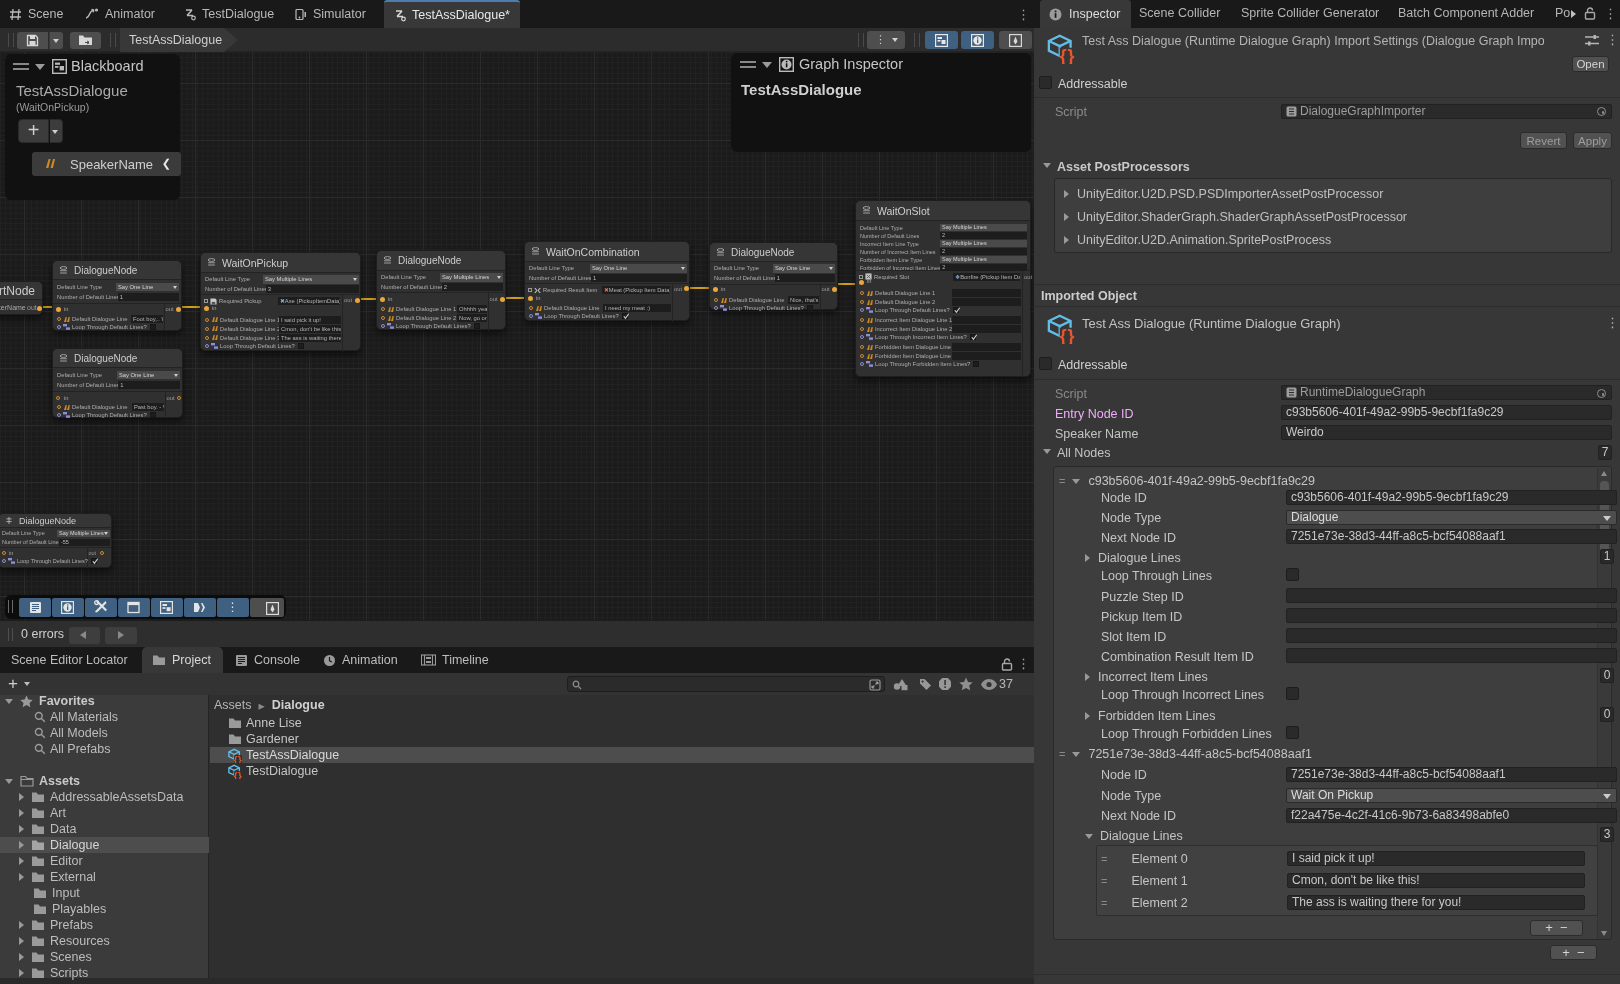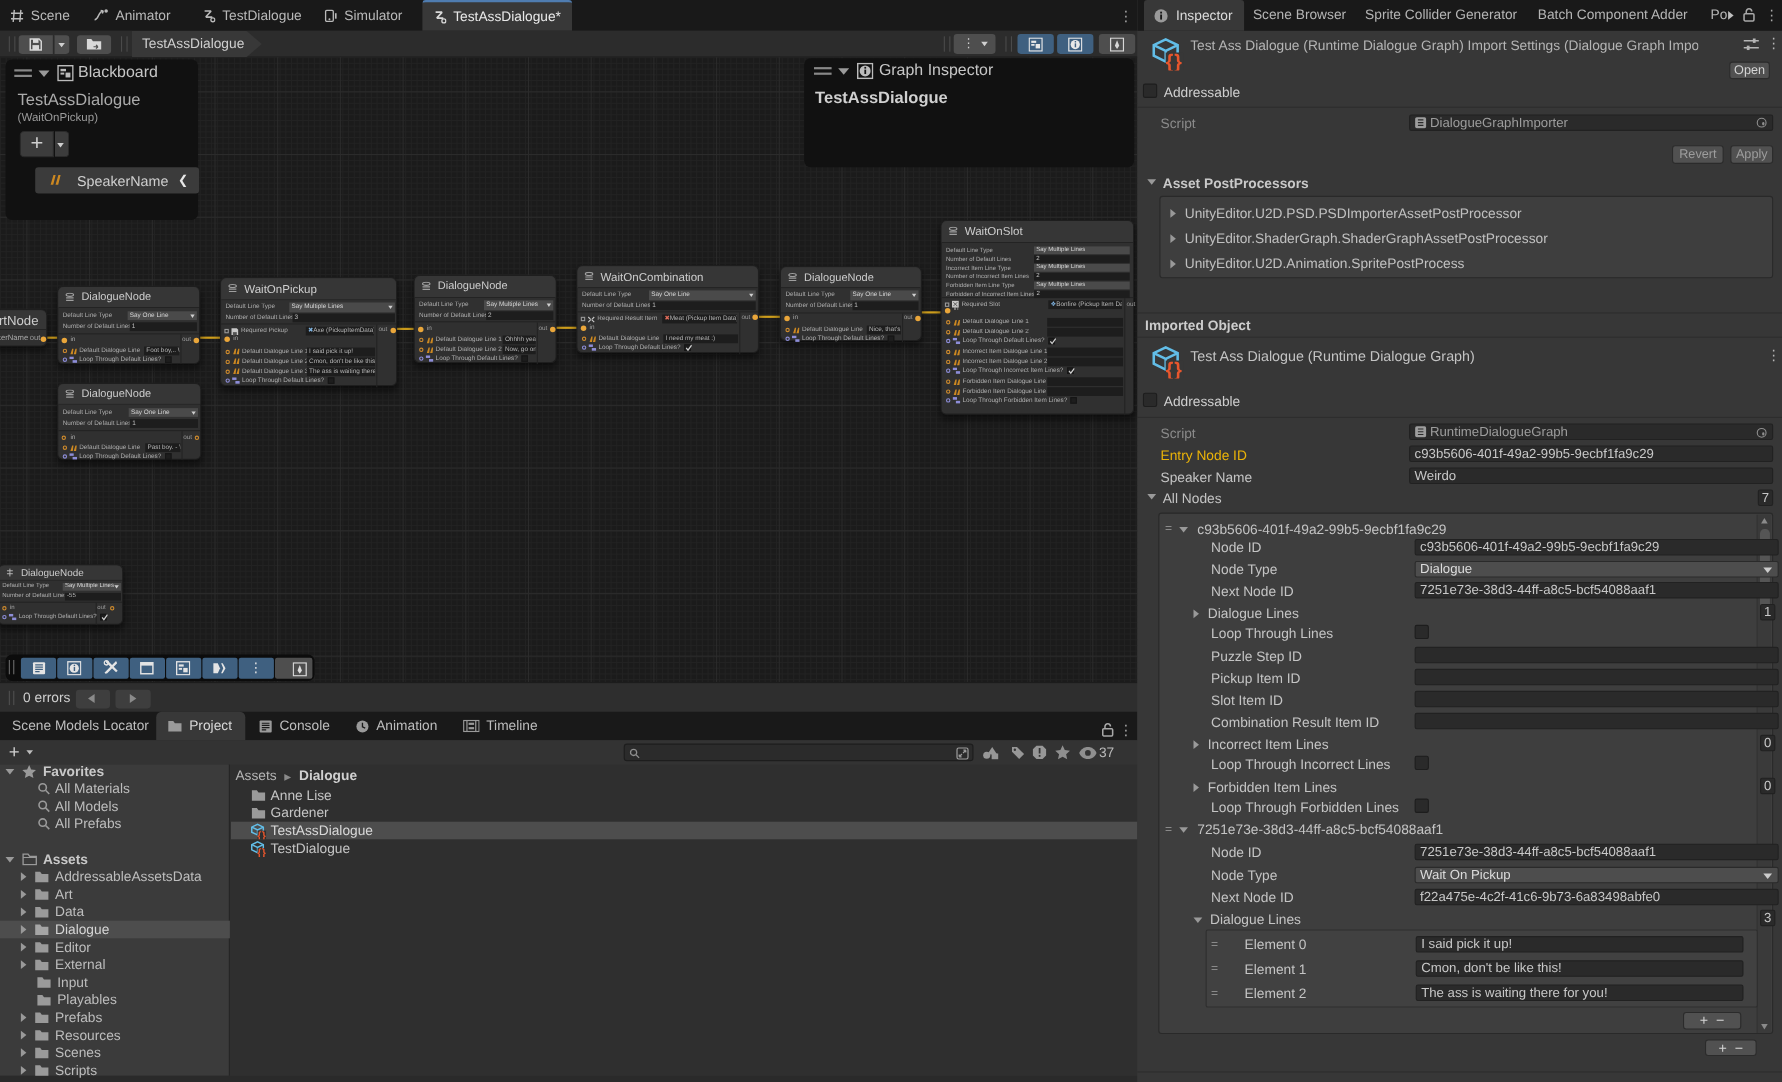--- a/index.html
+++ b/index.html
@@ -695,21 +695,21 @@
     <div style="position:absolute;left:8px;top:7px;width:5px;height:13px;border-left:1.5px solid #4f4f4f;border-right:1.5px solid #4f4f4f"></div>
     <div style="position:absolute;left:21px;top:6px">0 errors</div>
     <div style="position:absolute;left:69px;top:6px;width:31px;height:17px;background:#3e3e3e;border-radius:3px">
         <span style="display:block;margin:4px 0 0 11px;width:0;height:0;border-top:4.5px solid transparent;border-bottom:4.5px solid transparent;border-right:6px solid #8a8a8a"></span>
       </div>
     <div style="position:absolute;left:105px;top:6px;width:32px;height:17px;background:#3e3e3e;border-radius:3px">
         <span style="display:block;margin:4px 0 0 13px;width:0;height:0;border-top:4.5px solid transparent;border-bottom:4.5px solid transparent;border-left:6px solid #8a8a8a"></span>
       </div>
   </div>
   <div class="abs" id="btabs">
-    <div class="btab" style="left:11px">Scene Models Locator</div>
+    <div class="btab" style="left:11px">Scene Editor Locator</div>
     <div class="btab" style="left:142px;width:81px;background:#383838;border-radius:5px 5px 0 0;padding-left:10px;color:#d8d8d8"><svg width="14" height="12" viewBox="0 0 14 12">
           <path d="M1 1.5h4.5l1.5 2H13V11H1z" fill="#9a9a9a"></path>
         </svg>Project</div>
     <div class="btab" style="left:235px"><svg width="13" height="13" viewBox="0 0 13 13">
           <rect x="1" y="1" width="11" height="11" rx="1" fill="#9a9a9a"></rect>
           <path d="M3 3.5h7M3 5.5h7M3 7.5h7M3 9.5h4" stroke="#191919" stroke-width="1.1"></path>
         </svg>Console</div>
     <div class="btab" style="left:323px"><svg width="13" height="13" viewBox="0 0 13 13">
           <circle cx="6.5" cy="6.5" r="5.5" fill="#9a9a9a"></circle>
           <path d="M6.5 3v3.8L9 8" stroke="#191919" stroke-width="1.2" fill="none"></path>
@@ -926,21 +926,21 @@
   <div class="abs" id="insp">
     <div id="insptabs">
       <div style="position:absolute;left:6px;top:0;width:91px;height:28px;background:#383838;border-radius:3px 3px 0 0;display:flex;align-items:center;color:#dcdcdc">
           <svg style="margin-left:9px" width="13" height="13" viewBox="0 0 13 13">
             <circle cx="6.5" cy="6.5" r="6" fill="#9a9a9a"></circle>
             <rect x="5.7" y="5.2" width="1.7" height="4.6" fill="#191919"></rect>
             <rect x="5.7" y="2.6" width="1.7" height="1.7" fill="#191919"></rect>
           </svg>
           <span style="margin-left:7px">Inspector</span>
         </div>
-      <div style="position:absolute;left:105px;top:6px;color:#b5b5b5">Scene Browser</div>
+      <div style="position:absolute;left:105px;top:6px;color:#b5b5b5">Scene Collider</div>
       <div style="position:absolute;left:207px;top:6px;color:#b5b5b5">Sprite Collider Generator</div>
       <div style="position:absolute;left:364px;top:6px;color:#b5b5b5">Batch Component Adder</div>
       <div style="position:absolute;left:521px;top:6px;color:#b5b5b5">Po</div>
       <div style="position:absolute;left:537px;top:10px;width:0;height:0;border-top:4px solid transparent;border-bottom:4px solid transparent;border-left:5px solid #c0c0c0"></div>
       <svg style="position:absolute;left:550px;top:7px" width="12" height="13" viewBox="0 0 12 13">
           <rect x="1.5" y="5.5" width="9" height="6.5" rx="1" fill="none" stroke="#a8a8a8" stroke-width="1.4"></rect>
           <path d="M3.5 5.5V3.5a2.5 2.5 0 015 0" fill="none" stroke="#a8a8a8" stroke-width="1.4"></path>
         </svg>
       <div style="position:absolute;left:570px;top:6px;color:#a8a8a8;font-size:13px">⋮</div>
     </div>
@@ -1004,21 +1004,21 @@
     <div class="icheck" style="left:5px;top:357px"></div>
     <div style="position:absolute;left:24px;top:358px;color:#cfcfcf">Addressable</div>
     <div style="position:absolute;left:0;top:379px;width:586px;border-top:1px solid #2d2d2d"></div>
     <div class="irow" style="left:21px;top:386px;color:#8a8a8a">Script</div>
     <div class="ifield" style="left:247px;top:385px;width:331px;color:#9d9d9d"><svg style="margin:1px 3px 0 0;vertical-align:-2px" width="11" height="11" viewBox="0 0 11 11">
           <rect x="0.5" y="0.5" width="10" height="10" rx="1.5" fill="#9d9d9d"></rect>
           <path d="M3 3h5M3 5.5h5M3 8h5" stroke="#2a2a2a" stroke-width="1"></path>
         </svg>RuntimeDialogueGraph</div>
     <div style="position:absolute;left:563px;top:389px;width:9px;height:9px;border:1.3px solid #8f8f8f;border-radius:50%"></div>
     <div style="position:absolute;left:567.5px;top:393px;width:2.5px;height:2.5px;background:#8f8f8f;border-radius:50%"></div>
-    <div class="irow" style="left:21px;top:406px;color:#eab308">Entry Node ID</div>
+    <div class="irow" style="left:21px;top:406px;color:#f0abfc">Entry Node ID</div>
     <div class="ifield" style="left:247px;top:405px;width:331px">c93b5606-401f-49a2-99b5-9ecbf1fa9c29</div>
     <div class="irow" style="left:21px;top:426px;color:#c4c4c4">Speaker Name</div>
     <div class="ifield" style="left:247px;top:425px;width:331px">Weirdo</div>
     <div style="position:absolute;left:9px;top:449px" class="tri-d"></div>
     <div style="position:absolute;left:23px;top:446px;color:#c4c4c4">All Nodes</div>
     <div class="badge" style="left:564px;top:445px;width:14px">7</div>
 
     <div style="position:absolute;left:19px;top:466px;width:559px;height:474px;background:#3e3e3e;border:1px solid #292929;border-radius:3px">
 
       <div style="position:absolute;right:1px;top:1px;width:13px;height:471px;background:#3a3a3a;border-left:1px solid #333">

